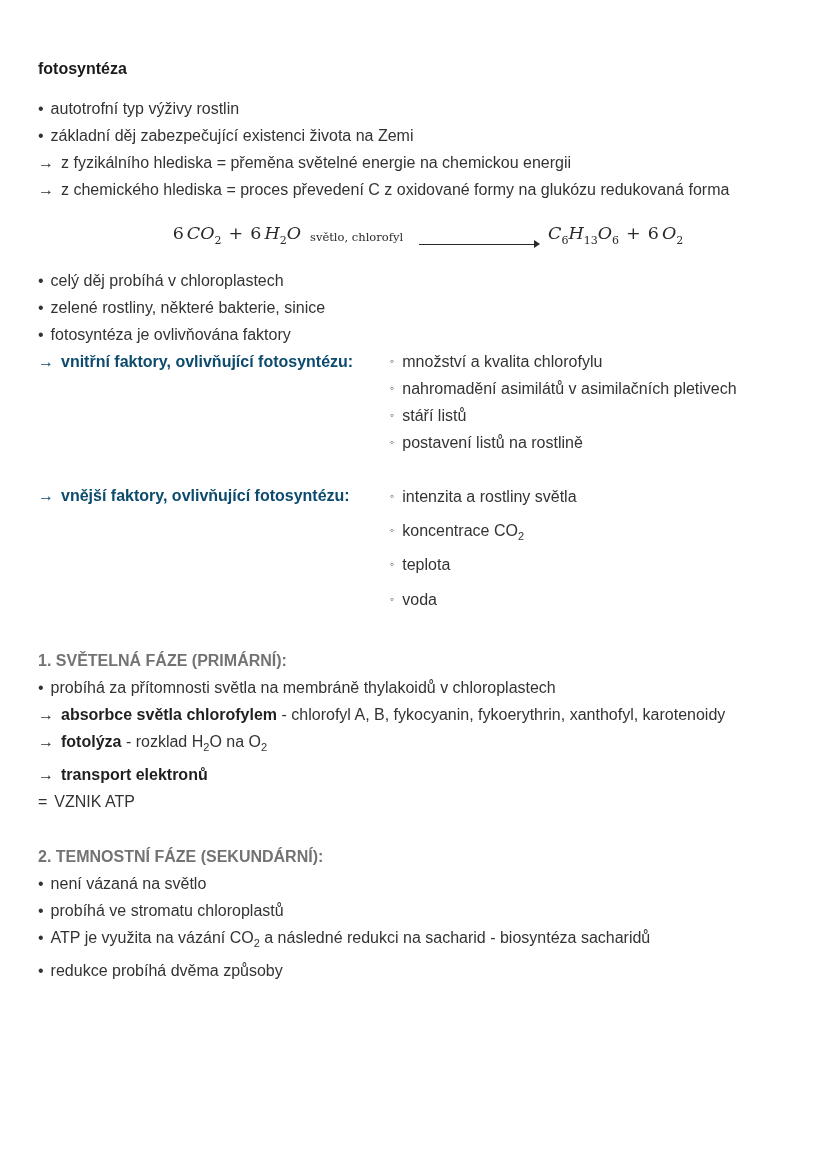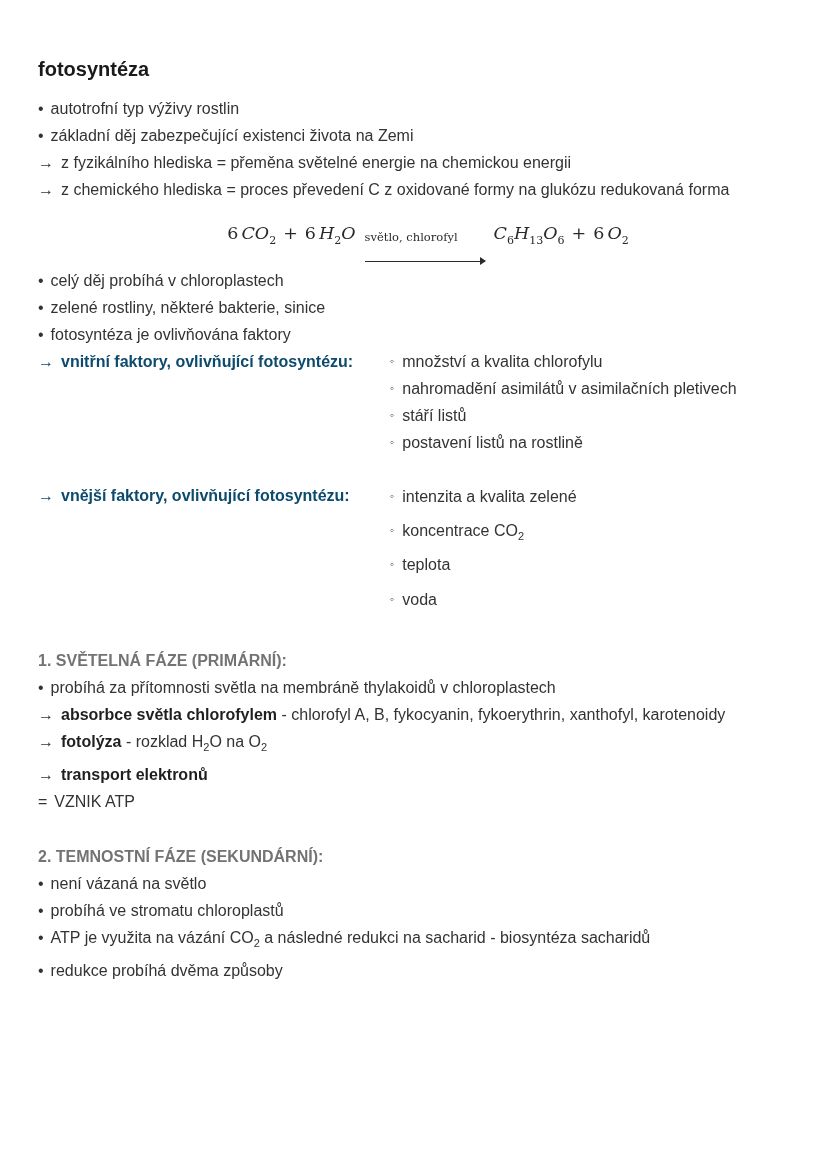--- a/index.html
+++ b/index.html
@@ -6,42 +6,42 @@
   body {
     width: 828px; height: 1170px;
     background: #ffffff;
     font-family: "Liberation Sans", "DejaVu Sans", sans-serif;
     color: #333333;
     overflow: hidden;
   }
   .page { padding: 56px 30px 0 38px; box-sizing: border-box; }
 
   .title {
-    font-size: 20px; font-weight: 700; color: #1a1a1a;
+    font-size: 16px; font-weight: 700; color: #1a1a1a;
     margin: 0 0 13px 0; line-height: 26px;
   }
 
   .line { font-size: 16px; line-height: 27px; white-space: nowrap; }
   .mk { margin-right: 7px; }
   .bold { font-weight: 700; color: #1f1f1f; text-align: center; }
 
   
   .eq-wrap { margin: 8px 0 10px 0; height: 46px; display: flex; justify-content: center; }
   .eq {
     font-family: "DejaVu Serif", "Liberation Serif", serif;
     font-size: 17.5px; color: #2a2a2a;
     display: inline-block; transform: translateX(10px);
     padding-top: 12px; white-space: nowrap;
   }
   .eq .var { font-style: italic; }
   .eq .num { font-style: normal; margin-right: 3px; }
   .eq .op  { margin: 0 7px; }
   .eq sub  { font-size: 11px; font-style: normal; }
   .eq-arrow {
-    display: inline-flex; flex-direction: column; align-items: flex-start;
+    display: inline-flex; flex-direction: row; align-items: flex-end;
     vertical-align: -2px; margin: 0 9px; gap: 16px;
   }
   .eq-arrow-label {
     font-size: 11.5px; line-height: 12px; font-style: normal;
     color: #2a2a2a; margin-bottom: 2px; white-space: nowrap;
   }
   .eq-arrow-line {
     position: relative; width: 120px; height: 1.3px; background: #2a2a2a;
   }
   .eq-arrow-line::after {
@@ -95,21 +95,21 @@
       <div class="subline"><span class="sb">◦</span><span>stáří listů</span></div>
       <div class="subline"><span class="sb">◦</span><span>postavení listů na rostlině</span></div>
     </div>
   </div>
 
   <div class="gap26"></div>
 
   <div class="factors">
     <div class="f-label"><span class="mk">→</span><span>vnější faktory, ovlivňující fotosyntézu:</span></div>
     <div class="f-items loose">
-      <div class="subline"><span class="sb">◦</span><span>intenzita a kvalita zelené</span><sub class="txtsub"></sub></div>
+      <div class="subline"><span class="sb">◦</span><span>intenzita a rostliny světla</span><sub class="txtsub"></sub></div>
       <div class="subline"><span class="sb">◦</span><span>koncentrace CO</span><sub class="txtsub">2</sub></div>
       <div class="subline"><span class="sb">◦</span><span>teplota</span><sub class="txtsub"></sub></div>
       <div class="subline"><span class="sb">◦</span><span>voda</span><sub class="txtsub"></sub></div>
     </div>
   </div>
 
   <div class="gap28"></div>
 
   <div class="sec-heading">1. SVĚTELNÁ FÁZE (PRIMÁRNÍ):</div>
   <div class="line"><span class="mk">•</span><span>probíhá za přítomnosti světla na membráně thylakoidů v chloroplastech</span></div>

